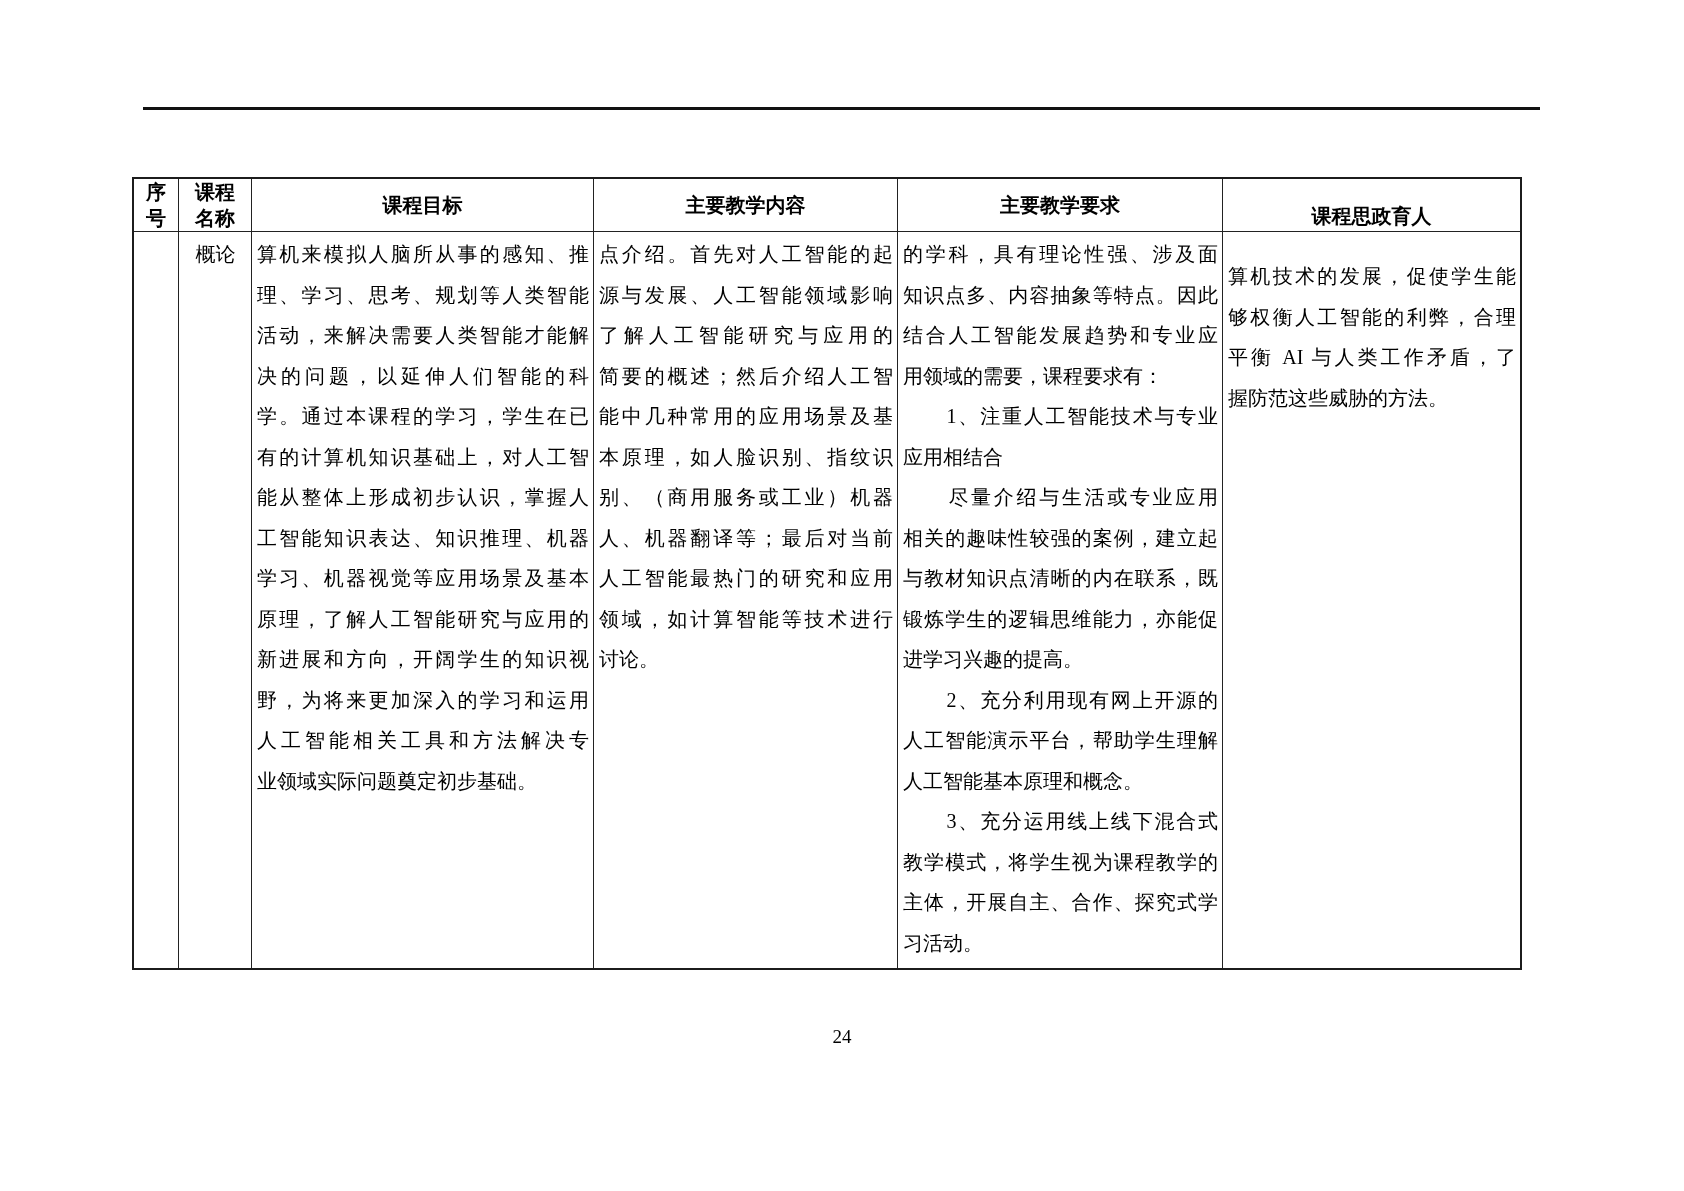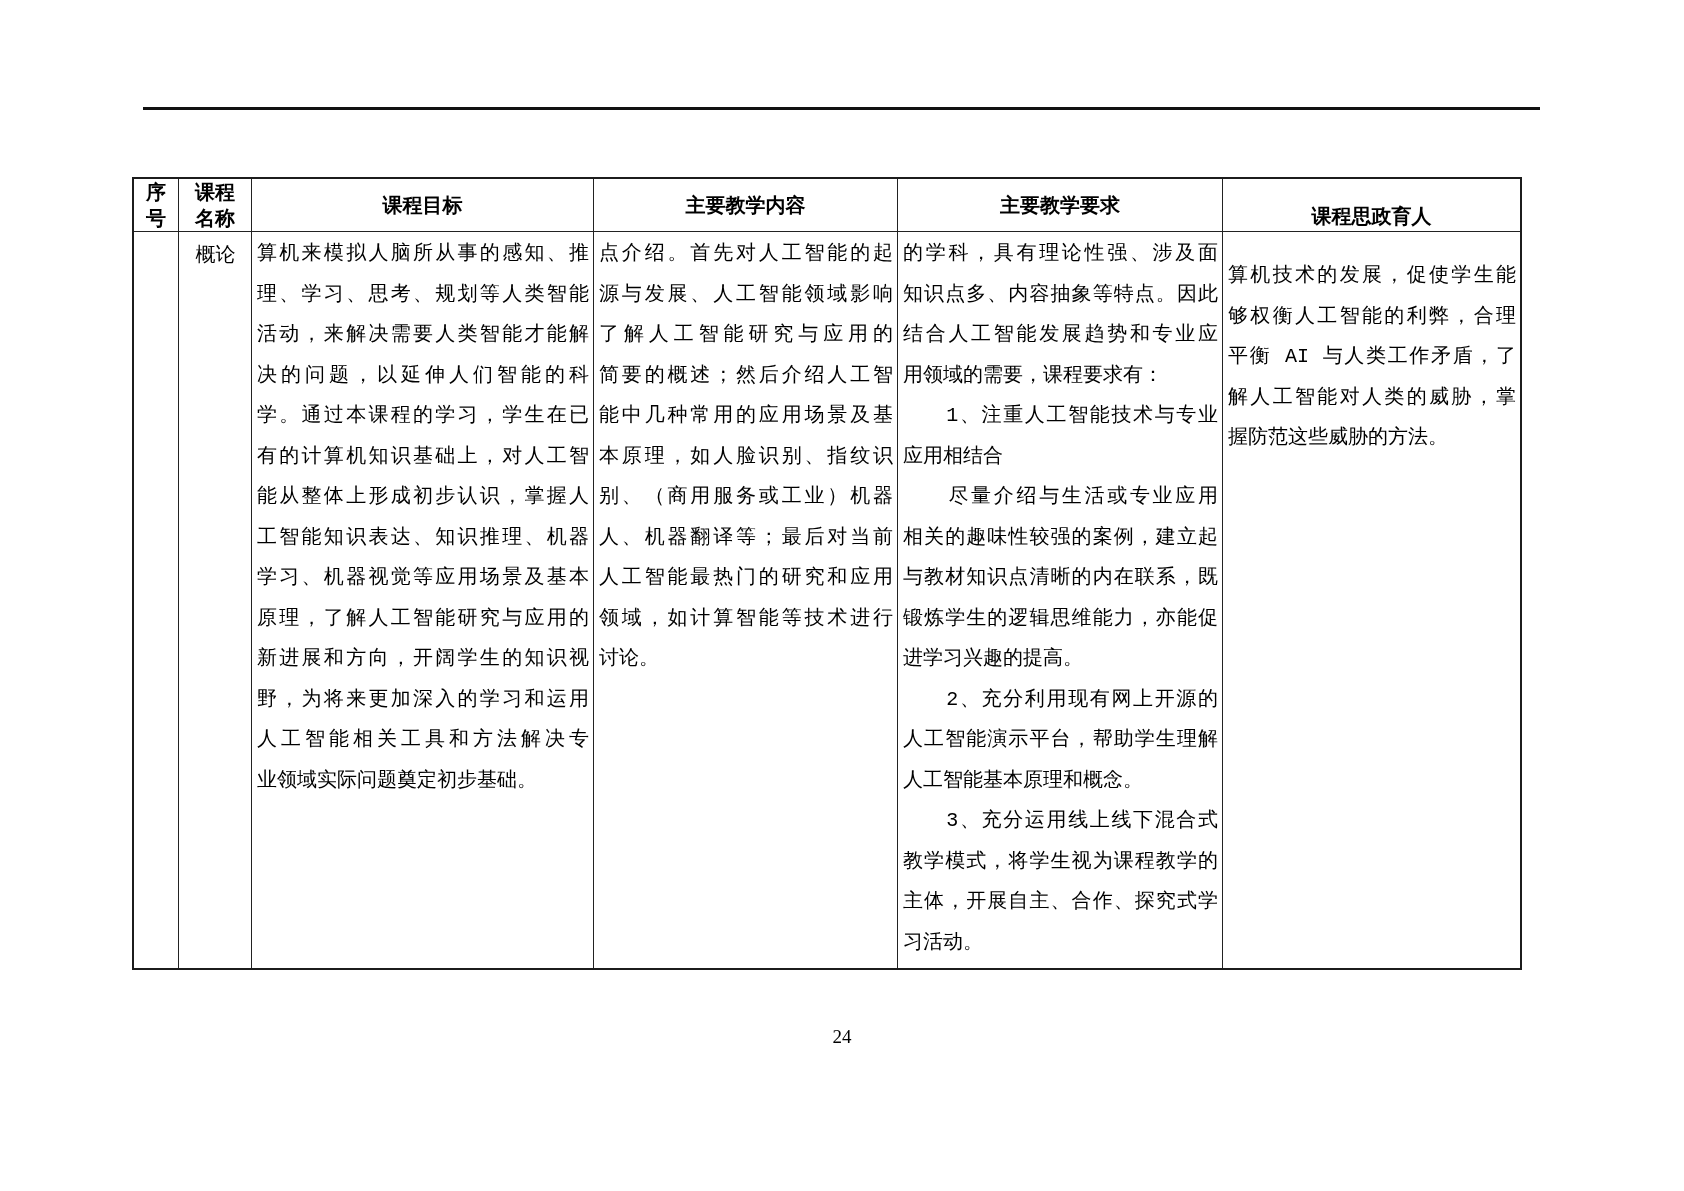--- a/index.html
+++ b/index.html
@@ -63,21 +63,20 @@
   }
   .bcell.center-text {
     text-align: center;
   }
   .tline {
     line-height: 40.5px;
     height: 40.5px;
     text-align: justify;
     text-align-last: justify;
     overflow: hidden;
-    font-family: Liberation Mono, monospace;
   }
   .tline.pl {
     text-align: right;
     text-align-last: left;
   }
   .name-line {
     line-height: 40.5px;
     height: 40.5px;
   }
   .page-number {
@@ -158,21 +157,20 @@
         <div class="tline pl">人工智能基本原理和概念。</div>
         <div class="tline">　　3、充分运用线上线下混合式</div>
         <div class="tline">教学模式，将学生视为课程教学的</div>
         <div class="tline">主体，开展自主、合作、探究式学</div>
         <div class="tline pl">习活动。</div>
       </div>
     <div class="cell bcell last-col">
         <div class="tline">算机技术的发展，促使学生能</div>
         <div class="tline">够权衡人工智能的利弊，合理</div>
         <div class="tline">平衡 AI 与人类工作矛盾，了</div>
-        <div class="tline">解人工智能对人类的威胁，掌</div>
         <div class="tline pl">握防范这些威胁的方法。</div>
       </div>
 
   </div>
 
   <div class="page-number">24</div>
 
 </div>
 
 </body></html>

